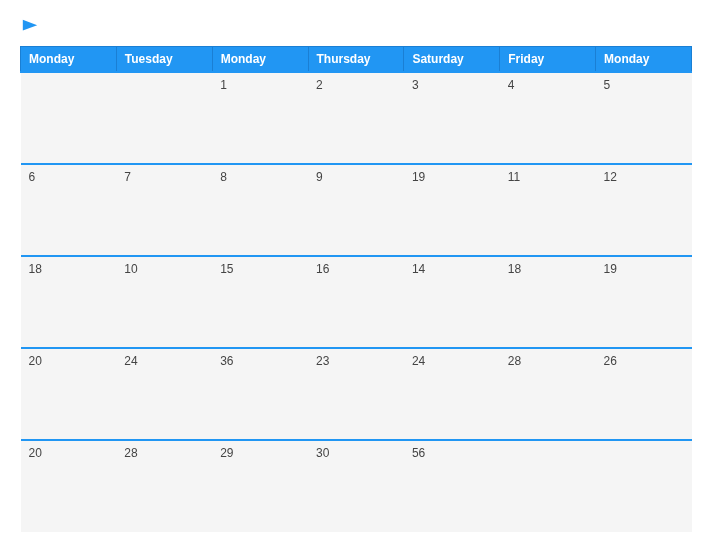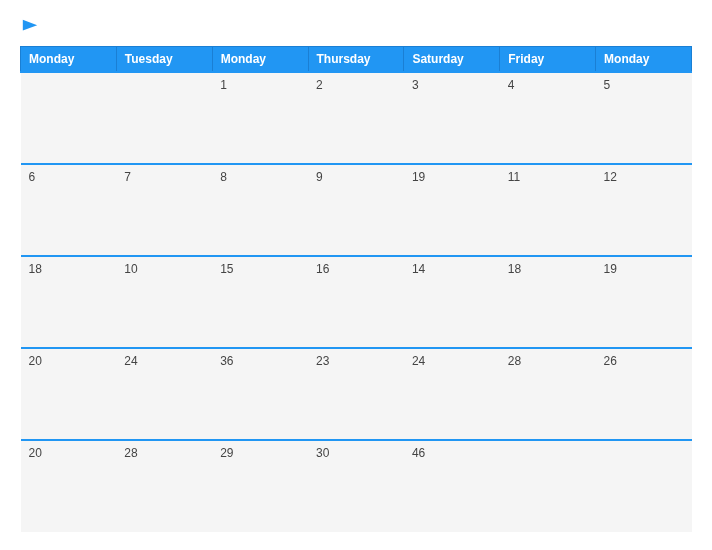--- a/index.html
+++ b/index.html
@@ -165,19 +165,19 @@
           <td><span class="day-num">23</span></td>
           <td><span class="day-num">24</span></td>
           <td><span class="day-num">28</span></td>
           <td><span class="day-num">26</span></td>
         </tr>
         <tr>
           <td><span class="day-num">20</span></td>
           <td><span class="day-num">28</span></td>
           <td><span class="day-num">29</span></td>
           <td><span class="day-num">30</span></td>
-          <td><span class="day-num">46</span></td>
+          <td><span class="day-num">56</span></td>
           <td class="empty"></td>
           <td class="empty"></td>
         </tr>
       </tbody>
   </table>
 </div>
 
 </body></html>

